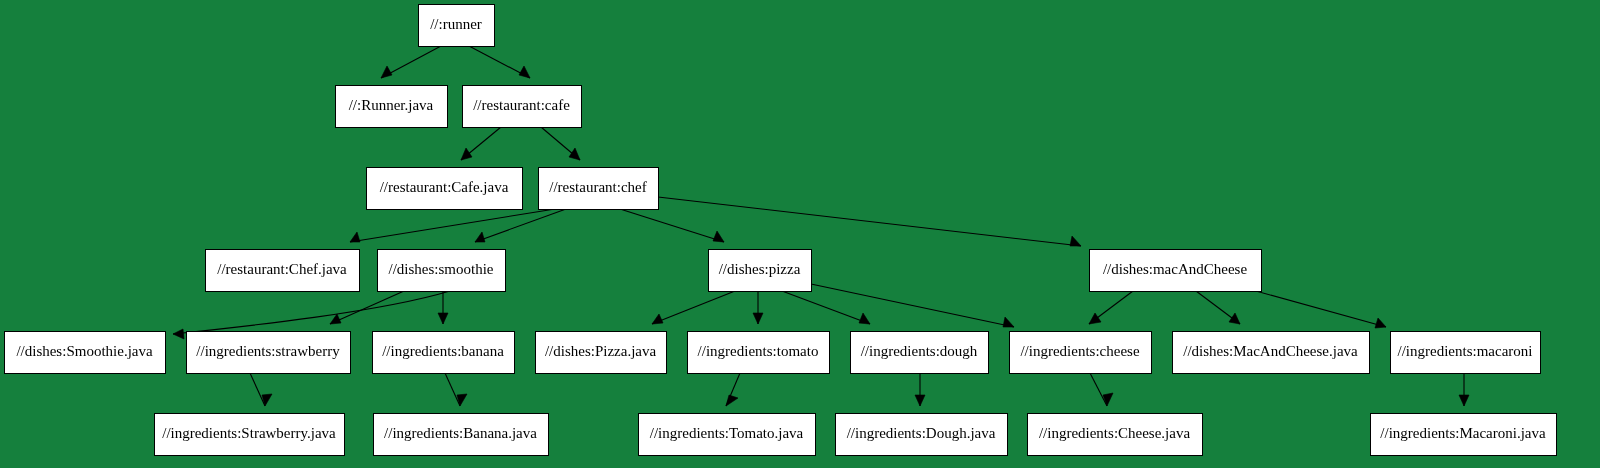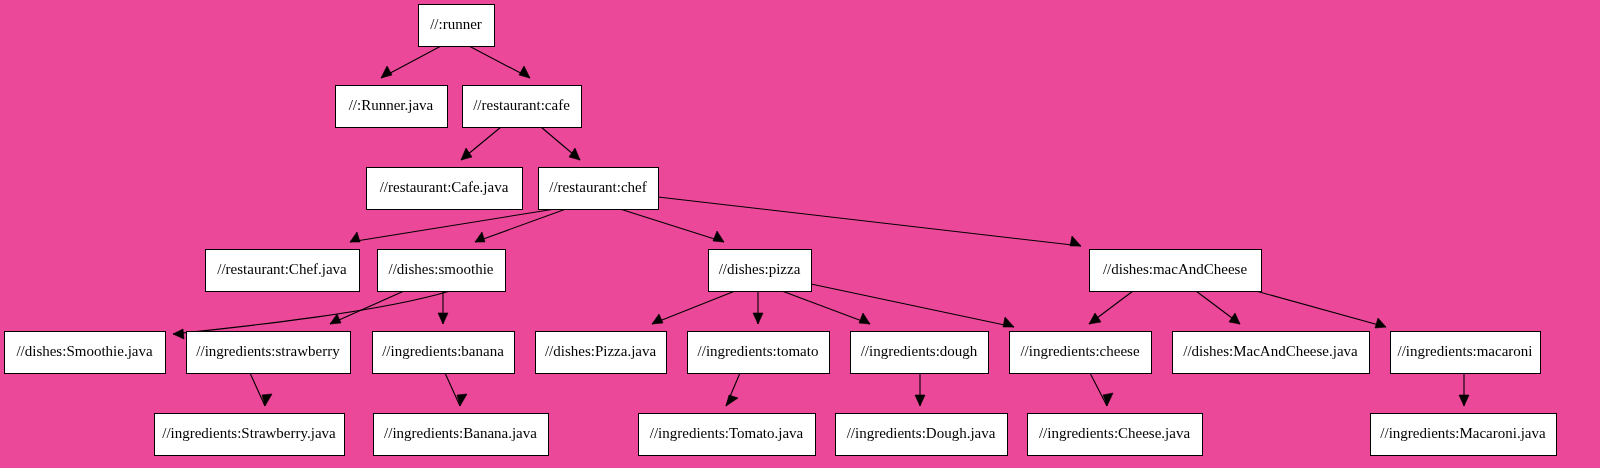--- a/index.html
+++ b/index.html
@@ -4,21 +4,21 @@
 <style>
   html, body {
     margin: 0;
     padding: 0;
     background: #ffffff;
   }
   #graph-canvas {
     position: relative;
     width: 1600px;
     height: 468px;
-    background: #ec4899;
+    background: #15803d;
     font-family: "Liberation Serif", "DejaVu Serif", serif;
   }
   svg.graph-svg {
     position: absolute;
     left: 0;
     top: 0;
     width: 1600px;
     height: 468px;
     display: block;
   }

